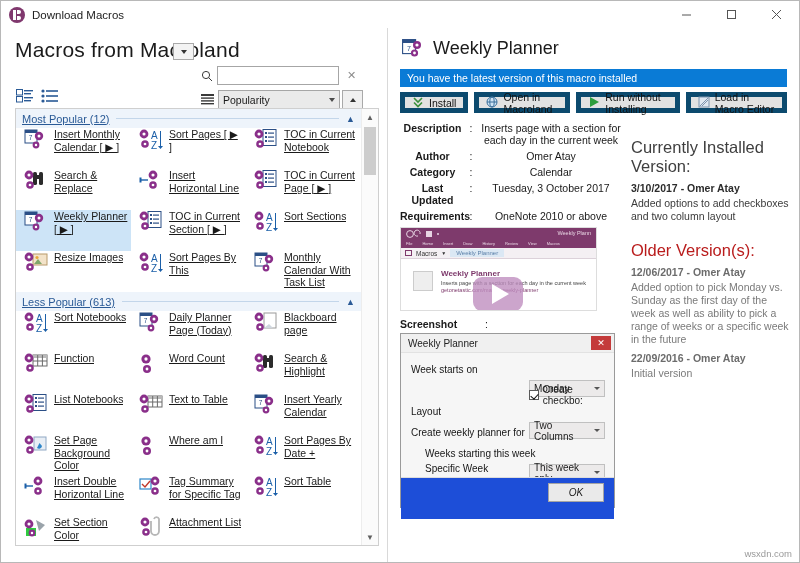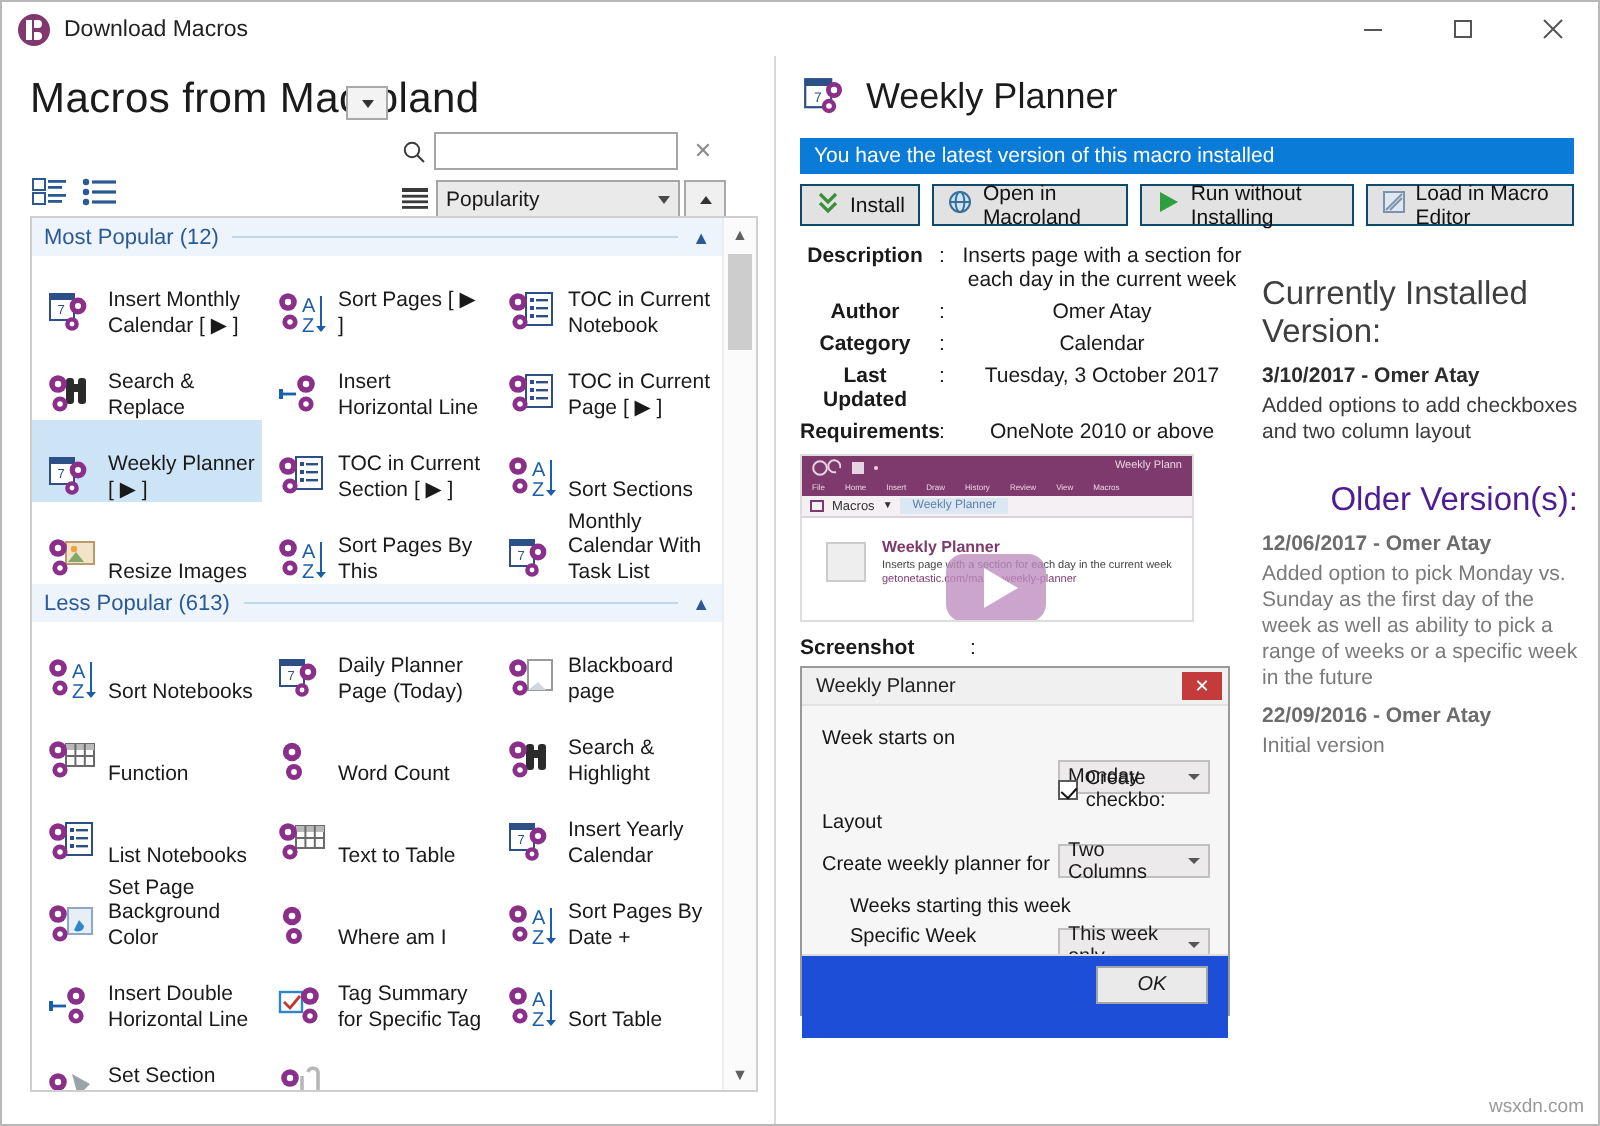--- a/index.html
+++ b/index.html
@@ -54,45 +54,45 @@
   .sort-select .caret { width:0;height:0;border-left:3.5px solid transparent;border-right:3.5px solid transparent;border-top:4px solid #4a4a4a; }
   .sort-dir { width:21px; height:19px; margin-left:2px; border:1px solid #a9a9a9; background:#f0f0f0;
               display:flex; align-items:center; justify-content:center;}
   .sort-dir .up { width:0;height:0;border-left:3.5px solid transparent;border-right:3.5px solid transparent;border-bottom:4px solid #333;}
 
   
   .list-box { position:absolute; left:14px; top:80px; right:8px; bottom:16px;
               border:1px solid #cfcfcf; background:#fff; overflow:hidden; }
   .list-inner { position:absolute; left:0; top:0; right:17px; bottom:0; overflow:hidden; }
   .grp-head { height:19px; display:flex; align-items:center; background:#eef4fb; padding:0 6px; }
-  .grp-label { color:#2a5a96; font-size:11px; white-space:nowrap; }
+  .grp-label { color:#2a5a96; font-size:11px; white-space:nowrap;text-decoration:underline; }
   .grp-line { flex:1; height:1px; background:#c3d6ea; margin:0 7px; }
   .grp-chev { color:#2a5a96; font-size:9px; }
 
   .grid { display:grid; grid-template-columns:repeat(3, 1fr); }
-  .item { height:41px; display:flex; align-items:flex-end; padding-left:8px; padding-right:3px; }
+  .item { height:41px; display:flex; align-items:flex-start; padding-left:8px; padding-right:3px;text-decoration:underline; }
   .item.sel { background:#cde4f7; }
   .item-icon { width:25px; height:24px; flex:none; margin-right:5px; position:relative; }
   .item-label { font-size:10.5px; line-height:12.5px; color:#1a1a1a; overflow:hidden; }
 
   .scrollbar { position:absolute; right:0; top:0; bottom:0; width:17px; background:#fbfbfb; border-left:1px solid #ededed;}
   .sb-arrow { height:16px; display:flex; align-items:center; justify-content:center; color:#606060; font-size:8px;}
   .sb-arrow.bot { position:absolute; bottom:0; left:0; right:0;}
   .sb-thumb { position:absolute; top:18px; left:2px; right:2px; height:48px; background:#cdcdcd; }
 
   
   .rp-head { position:absolute; left:14px; top:10px; display:flex; align-items:center; gap:9px;}
   .rp-icon { width:22px; height:21px; position:relative;}
   .rp-title { font-size:18px; color:#1b1b1b; }
 
   .banner { position:absolute; left:12px; top:41px; right:12px; height:18px; background:#0a7bd6;
             color:#fff; font-size:10.5px; display:flex; align-items:center; padding-left:7px; }
 
   .btn-row { position:absolute; left:12px; top:64px; right:12px; display:flex; gap:6px;}
-  .btn { height:21px; border:1px solid #0c4a6e; background:#e2e2e2; display:flex; align-items:center;
+  .btn { height:21px; border:5px solid #0c4a6e; background:#e2e2e2; display:flex; align-items:center;
          padding:0 7px; gap:5px; font-size:10.5px; color:#111; }
   .btn svg, .btn .bi { flex:none; }
 
   .meta { position:absolute; left:12px; top:94px; width:225px;text-align:center; }
   .meta-row { display:flex; margin-bottom:4px; font-size:10.5px; }
   .meta-key { width:65px; font-weight:bold; flex:none; }
   .meta-colon { width:12px; flex:none; }
   .meta-val { flex:1; line-height:12px; }
 
   .vid { position:absolute; left:12px; top:199px; width:197px; height:84px;
@@ -131,21 +131,21 @@
   .dlg-chk { position:absolute; display:flex; align-items:center; gap:4px; font-size:10px;}
   .chkbox { width:10px;height:10px;border:1px solid #5a5a5a;background:#fff;position:relative;}
   .chkbox:after{content:"";position:absolute;left:2px;top:1px;width:4px;height:6px;border:solid #111;border-width:0 1.4px 1.4px 0;transform:rotate(42deg);}
   .dlg-foot { height:42px; border-top:1px solid #dcdcdc; background:#1d4ed8; position:relative;font-style:italic;}
   .ok-btn { position:absolute; right:10px; top:5px; width:56px; height:19px; border:1px solid #a4a4a4;
             background:#eaeaea; font-size:10px; display:flex; align-items:center; justify-content:center;}
 
   
   .ver-col { position:absolute; left:243px; top:94px; right:10px;margin-top:16px; }
   .ver-h { font-size:16.5px; color:#3f3f3f; line-height:19px; }
-  .ver-h.older { margin-top:18px; color:#4c1d95;text-align:right;}
+  .ver-h.older { margin-top:18px; color:#b91c1c;}
   .ver-date { font-size:10.5px; font-weight:bold; color:#2c2c2c; margin-top:6px;}
   .ver-date.grey { color:#6c6c6c;}
   .ver-note { font-size:10.5px; color:#3b3b3b; line-height:13px; margin-top:3px;}
   .ver-note.grey { color:#7a7a7a;}
 
   .watermark { position:absolute; right:7px; bottom:3px; font-size:9.5px; color:#9a9a9a; }
 </style>
 </head>
 <body>
 

